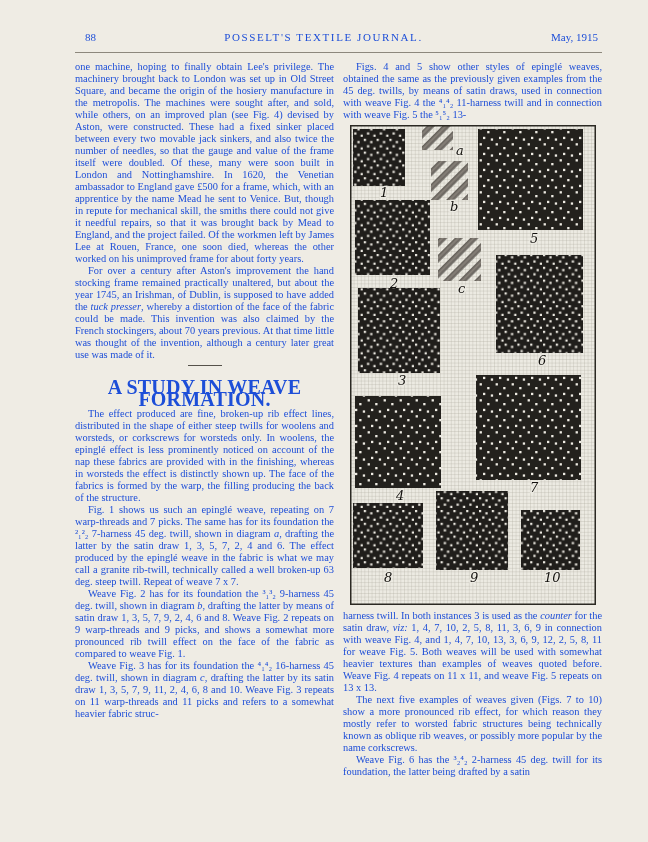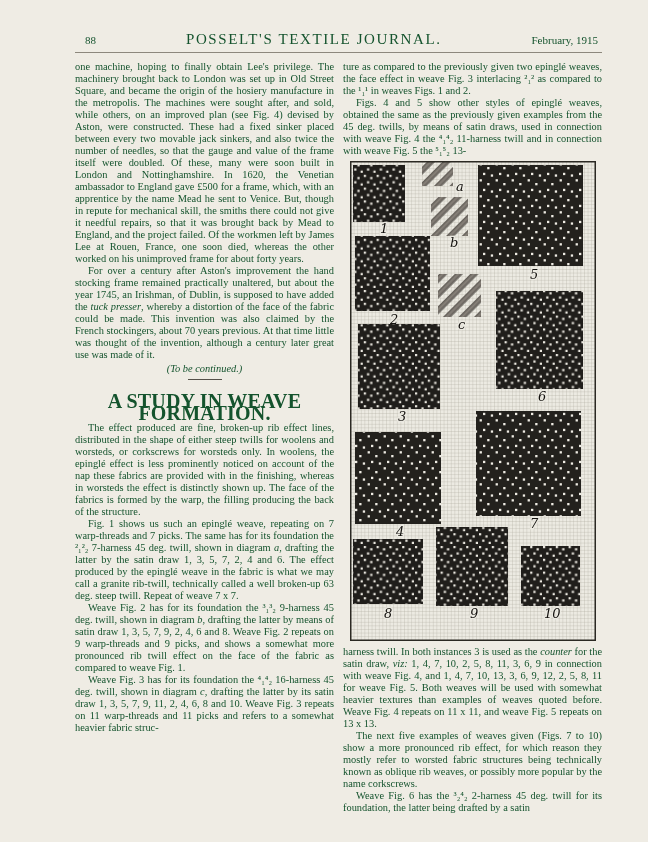--- a/index.html
+++ b/index.html
@@ -1,20 +1,20 @@
 <!DOCTYPE html>
 <html><head>
 <meta charset="utf-8">
 <style>
   html,body{margin:0;padding:0;background:#e7e3da;}
-  .page{position:relative;width:648px;height:842px;background:#efece4;color:#14532d;
+  .page{position:relative;width:648px;height:842px;background:#efece4;color:#1d4ed8;
         font-family:"Liberation Serif","DejaVu Serif",serif;overflow:hidden;}
   .header{position:absolute;top:31px;left:85px;right:50px;display:flex;
           align-items:baseline;justify-content:space-between;font-size:11px;}
-  .header .jtitle{letter-spacing:1.6px;font-size:15px;}
+  .header .jtitle{letter-spacing:1.6px;font-size:11px;}
   .header-rule{position:absolute;top:52px;left:75px;right:46px;border-top:1px solid #8d887d;}
   .columns{position:absolute;top:61px;left:75px;width:527px;height:752px;
            display:flex;gap:9px;overflow:hidden;}
   .col{width:259px;font-size:10.4px;line-height:12px;text-align:justify;}
   .col p{margin:0;}
   .col p.ind{text-indent:13px;}
   .tbc{text-align:center !important;font-style:italic;margin:2px 0 3px !important;}
   .sec-rule{width:34px;height:1px;background:#55514a;margin:4px auto 5px;}
   h1.art{font-size:20px;font-weight:bold;margin:15px 0 3px;text-align:center;letter-spacing:.2px;}
   h2.art{font-size:11px;font-weight:bold;margin:0 0 4px;text-align:center;letter-spacing:.9px;}
@@ -24,40 +24,38 @@
              paint-order:stroke;stroke:#eceae2;stroke-width:2.4px;}
 </style>
 </head>
 <body>
 
 <div class="page">
 
   <div class="header">
     <span>88</span>
     <span class="jtitle">POSSELT'S TEXTILE JOURNAL.</span>
-    <span>February, 1915</span>
+    <span>May, 1915</span>
   </div>
   <div class="header-rule"></div>
 
   <div class="columns">
 
     <div class="col">
       <p><span>one machine, hoping to finally obtain Lee's privilege. The machinery brought back to London was set up in Old Street Square, and became the origin of the hosiery manufacture in the metropolis. The machines were sought after, and sold, while others, on an improved plan (see Fig. 4) devised by Aston, were constructed. These had a fixed sinker placed between every two movable jack sinkers, and also twice the number of needles, so that the gauge and value of the frame itself were doubled. Of these, many were soon built in London and Nottinghamshire. In 1620, the Venetian ambassador to England gave £500 for a frame, which, with an apprentice by the name Mead he sent to Venice. But, though in repute for mechanical skill, the smiths there could not give it needful repairs, so that it was brought back by Mead to England, and the project failed. Of the workmen left by James Lee at Rouen, France, one soon died, whereas the other worked on his unimproved frame for about forty years.</span></p>
       <p class="ind"><span>For over a century after Aston's improvement the hand stocking frame remained practically unaltered, but about the year 1745, an Irishman, of Dublin, is supposed to have added the </span><i>tuck presser</i><span>, whereby a distortion of the face of the fabric could be made. This invention was also claimed by the French stockingers, about 70 years previous. At that time little was thought of the invention, although a century later great use was made of it.</span></p>
-      <p class="tbc">(To be continued.)</p>
       <div class="sec-rule"></div>
       <h1 class="art">A STUDY IN WEAVE FORMATION.</h1>
       <p class="ind"><span>The effect produced are fine, broken-up rib effect lines, distributed in the shape of either steep twills for woolens and worsteds, or corkscrews for worsteds only. In woolens, the epinglé effect is less prominently noticed on account of the nap these fabrics are provided with in the finishing, whereas in worsteds the effect is distinctly shown up. The face of the fabrics is formed by the warp, the filling producing the back of the structure.</span></p>
       <p class="ind"><span>Fig. 1 shows us such an epinglé weave, repeating on 7 warp-threads and 7 picks. The same has for its foundation the ²₁²₂ 7-harness 45 deg. twill, shown in diagram </span><i>a</i><span>, drafting the latter by the satin draw 1, 3, 5, 7, 2, 4 and 6. The effect produced by the epinglé weave in the fabric is what we may call a granite rib-twill, technically called a well broken-up 63 deg. steep twill. Repeat of weave 7 x 7.</span></p>
       <p class="ind"><span>Weave Fig. 2 has for its foundation the ³₁³₂ 9-harness 45 deg. twill, shown in diagram </span><i>b</i><span>, drafting the latter by means of satin draw 1, 3, 5, 7, 9, 2, 4, 6 and 8. Weave Fig. 2 repeats on 9 warp-threads and 9 picks, and shows a somewhat more pronounced rib twill effect on the face of the fabric as compared to weave Fig. 1.</span></p>
       <p class="ind"><span>Weave Fig. 3 has for its foundation the ⁴₁⁴₂ 16-harness 45 deg. twill, shown in diagram </span><i>c</i><span>, drafting the latter by its satin draw 1, 3, 5, 7, 9, 11, 2, 4, 6, 8 and 10. Weave Fig. 3 repeats on 11 warp-threads and 11 picks and refers to a somewhat heavier fabric struc-</span></p>
     </div>
 
     <div class="col">
-      <p><span>ture as compared to the previously given two epinglé weaves, the face effect in weave Fig. 3 interlacing ²₁² as compared to the ¹₁¹ in weaves Figs. 1 and 2.</span></p>
       <p class="ind"><span>Figs. 4 and 5 show other styles of epinglé weaves, obtained the same as the previously given examples from the 45 deg. twills, by means of satin draws, used in connection with weave Fig. 4 the ⁴₁⁴₂ 11-harness twill and in connection with weave Fig. 5 the ⁵₁⁵₂ 13-</span></p>
 
       <div class="figwrap">
         <svg id="weave-figure" width="246" height="480" viewBox="0 0 246 480" xmlns="http://www.w3.org/2000/svg">
           <defs>
             <pattern id="gridPat" width="3.6" height="3.6" patternUnits="userSpaceOnUse">
               <path d="M3.6 0 L0 0 0 3.6" fill="none" stroke="#aba69b" stroke-width="0.55"></path>
             </pattern>
             <pattern id="weaveA" width="12.8" height="12.8" patternUnits="userSpaceOnUse">
               <rect width="12.8" height="12.8" fill="#201e1b"></rect>

